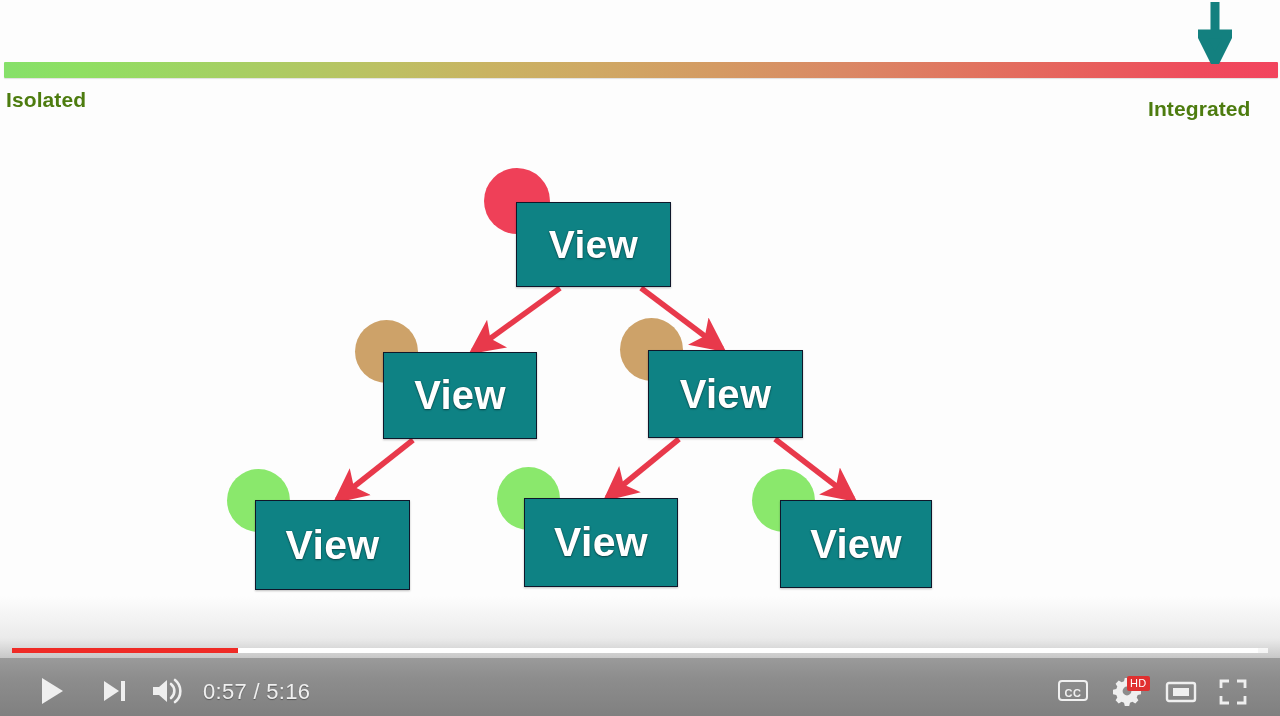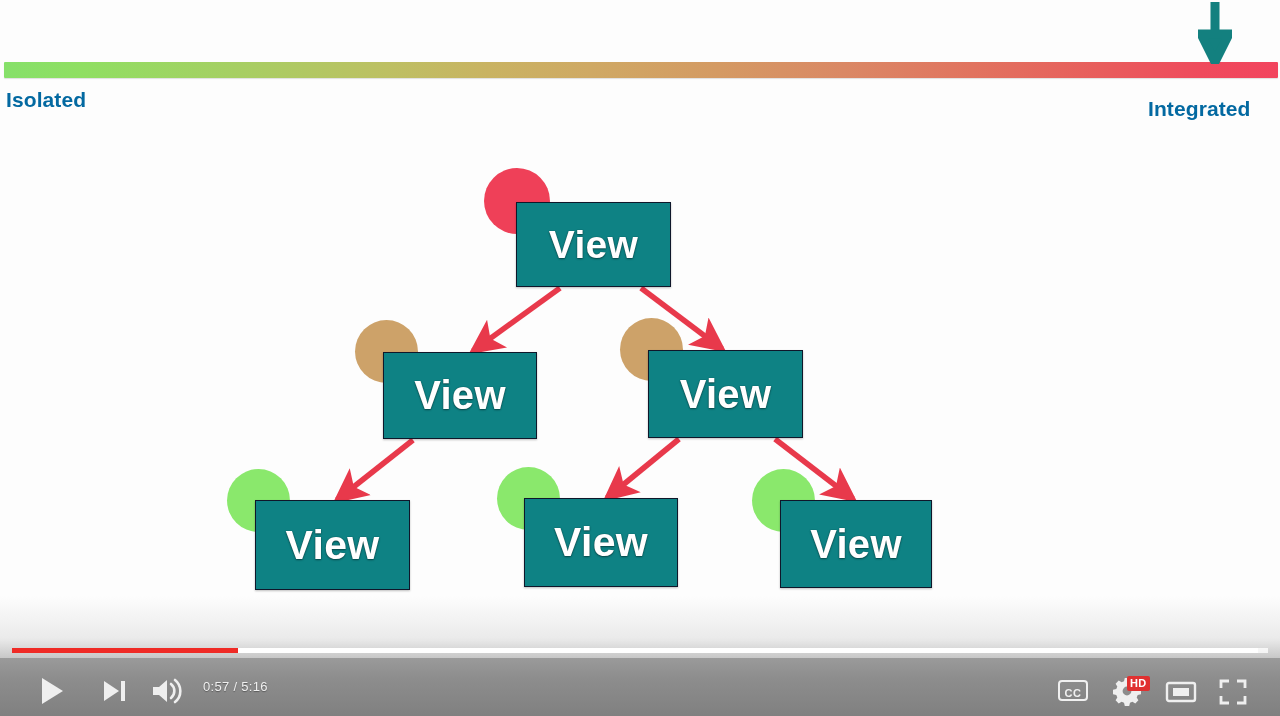--- a/index.html
+++ b/index.html
@@ -26,21 +26,21 @@
     position:absolute; left:4px; top:62px; width:1274px; height:16px;
     background:linear-gradient(to right,
       #86e06a 0%, #8fdf62 6%, #a6cf63 18%, #bdc063 30%,
       #c9b362 38%, #cfa964 46%, #d49a63 56%, #da8865 66%,
       #e1735f 76%, #e85d5c 86%, #ef4a5c 94%, #f2445e 100%);
     border-radius:1px;
     box-shadow:0 1px 1px rgba(0,0,0,.12);
   }
   .spectrum-label {
     position:absolute; top:88px;
-    font-size:21px; font-weight:bold; color:#0369a1;
+    font-size:21px; font-weight:bold; color:#4d7c0f;
     letter-spacing:.1px; white-space:nowrap;
   }
   .label-left  { left:6px; }
   .label-right { left:1148px;margin-top:9px; }
 
   
   .down-arrow {
     position:absolute; left:1198px; top:2px; width:34px; height:62px;
   }
 
@@ -95,36 +95,36 @@
     position:absolute; left:12px; top:0px; height:5px;
     background:#ef2b26;
   }
 
   .ctl {
     position:absolute; display:flex; align-items:center; justify-content:center;
     cursor:pointer;
   }
   .time-display {
     position:absolute; left:203px; top:679px;
-    color:#f0f0f0; font-size:13px; letter-spacing:.3px;
+    color:#f0f0f0; font-size:22px; letter-spacing:.3px;
     text-shadow:0 1px 1px rgba(0,0,0,.35);
     white-space:nowrap;
   }
 
   .cc-btn {
     position:absolute; left:1058px; top:680px;
     width:30px; height:21px;
     border:2px solid #f0f0f0; border-radius:4px;
     display:flex; align-items:flex-end; justify-content:center;
     color:#f0f0f0; font-size:11px; font-weight:bold; letter-spacing:.5px;
   }
   .hd-badge {
     position:absolute; left:1127px; top:676px;
     background:#e03030; color:#fff;
-    font-size:11px; font-weight:bold; line-height:13px;
+    font-size:11px; font-weight:normal; line-height:13px;
     padding:1px 3px; border-radius:2px; letter-spacing:.3px;
   }
 </style>
 </head>
 <body>
 
 <div id="stage">
 
   <div class="video-canvas">
     <div class="slide-bg"></div>

